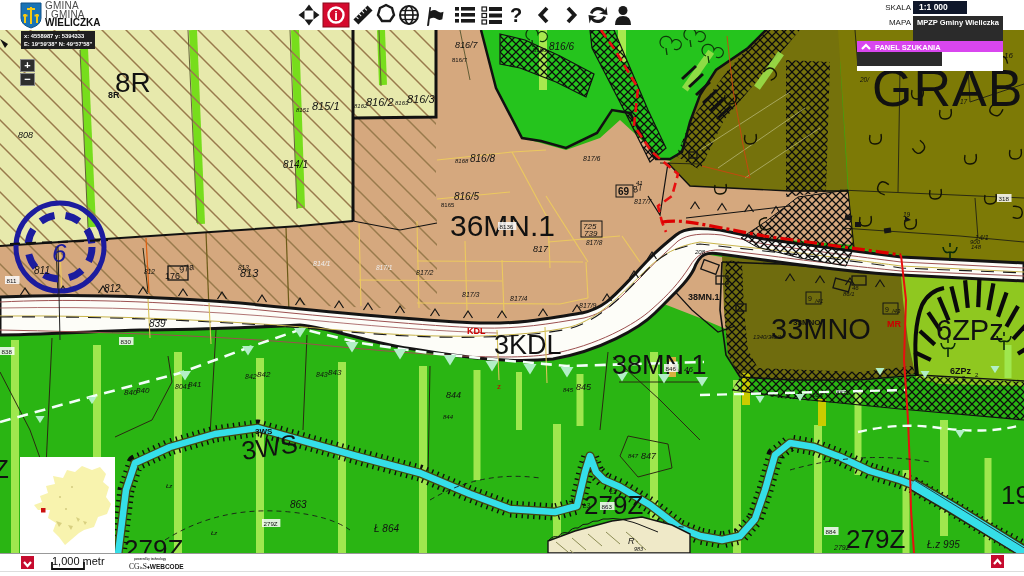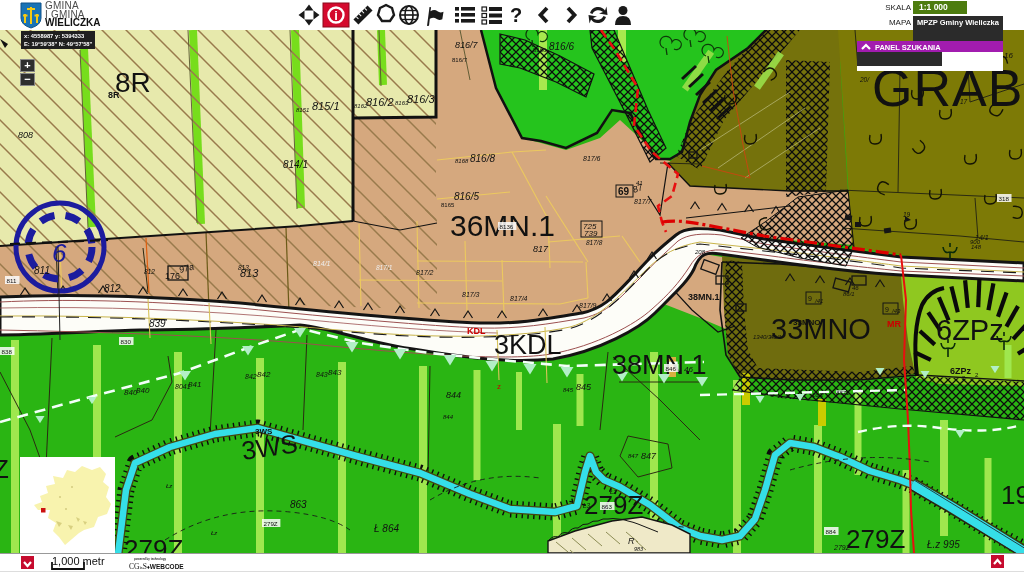--- a/index.html
+++ b/index.html
@@ -521,28 +521,28 @@
           <path d="M-8,-2 A8.5,8.5 0 0 1 7,-4.5 L8.5,-8.5 L9.5,0 L1,-1.5 L5,-3 A6.5,6.5 0 0 0 -5.5,-1 z" fill="#1a1a1a"></path>
           <path d="M8,2 A8.5,8.5 0 0 1 -7,4.5 L-8.5,8.5 L-9.5,0 L-1,1.5 L-5,3 A6.5,6.5 0 0 0 5.5,1 z" fill="#1a1a1a"></path>
         </g>
 <g transform="translate(327,15)">
           <circle cx="0" cy="-4.5" r="4.5"></circle>
           <path d="M-8,10 q0,-9 8,-9 q8,0 8,9 z"></path>
         </g>
 </g>
     </svg>
 <div class="abs" style="right:113px;top:3px;font-size:8px;color:#222;">SKALA</div>
-<div class="abs" style="left:913px;top:1px;width:54px;height:13px;background:#4d7c0f;color:#fff;font-size:8.5px;font-weight:bold;line-height:13px;padding-left:6px;box-sizing:border-box">1:1 000</div>
+<div class="abs" style="left:913px;top:1px;width:54px;height:13px;background:#0f172a;color:#fff;font-size:8.5px;font-weight:bold;line-height:13px;padding-left:6px;box-sizing:border-box">1:1 000</div>
 <div class="abs" style="right:113px;top:18px;font-size:8px;color:#222;text-align:center">MAPA</div>
 <div class="abs" style="left:913px;top:16px;width:90px;height:27px;background:#2b2b2b;color:#fff;font-size:7.5px;font-weight:bold;line-height:13px;padding-left:4px;box-sizing:border-box;white-space:nowrap;overflow:hidden">MPZP Gminy Wieliczka</div>
 <div class="abs" style="left:21px;top:31px;width:74px;height:18px;background:#1f1f1f;color:#fff;font-size:5.8px;font-weight:bold;line-height:8.3px;padding:1.2px 0 0 3px;box-sizing:border-box;white-space:nowrap;overflow:hidden">
 x: 4558987 y: 5394333<br>E: 19°59'38" N: 49°57'58"</div>
 <div class="abs" style="left:20px;top:59px;width:15px;height:13px;background:#2e2e2e;border:1px solid #888;box-sizing:border-box;color:#fff;text-align:center;font-size:11px;line-height:11px;font-weight:bold">+</div>
 <div class="abs" style="left:20px;top:73px;width:15px;height:13px;background:#2e2e2e;border:1px solid #888;box-sizing:border-box;color:#fff;text-align:center;font-size:11px;line-height:10px;font-weight:bold">−</div>
-<div class="abs" style="left:857px;top:41px;width:146px;height:11px;background:#a21caf;color:#fff">
+<div class="abs" style="left:857px;top:41px;width:146px;height:11px;background:#d946ef;color:#fff">
 <svg class="abs" style="left:4px;top:2px" width="10" height="8" viewBox="0 0 10 8">
         <path d="M1,6 L5,2 L9,6" stroke="#fff" stroke-width="2.2" fill="none"></path>
       </svg>
 <span style="position:absolute;left:18px;top:1.5px;font-size:7.5px;font-weight:bold">PANEL SZUKANIA</span>
     </div>
 <div class="abs" style="left:857px;top:52px;width:146px;height:19px;background:#fff"></div>
 <div class="abs" style="left:857px;top:52px;width:85px;height:14px;background:#2b2b2b"></div>
 <div class="abs" style="left:0;top:553px;width:1024px;height:23px;background:#fff;border-top:1px solid #999;box-sizing:border-box"></div>
 <div class="abs" style="left:0;top:571px;width:1024px;height:1px;background:#ddd"></div>
 <div class="abs" style="left:21px;top:556px;width:13px;height:13px;background:#c60b2e"><svg width="13" height="13" viewBox="0 0 13 13">

